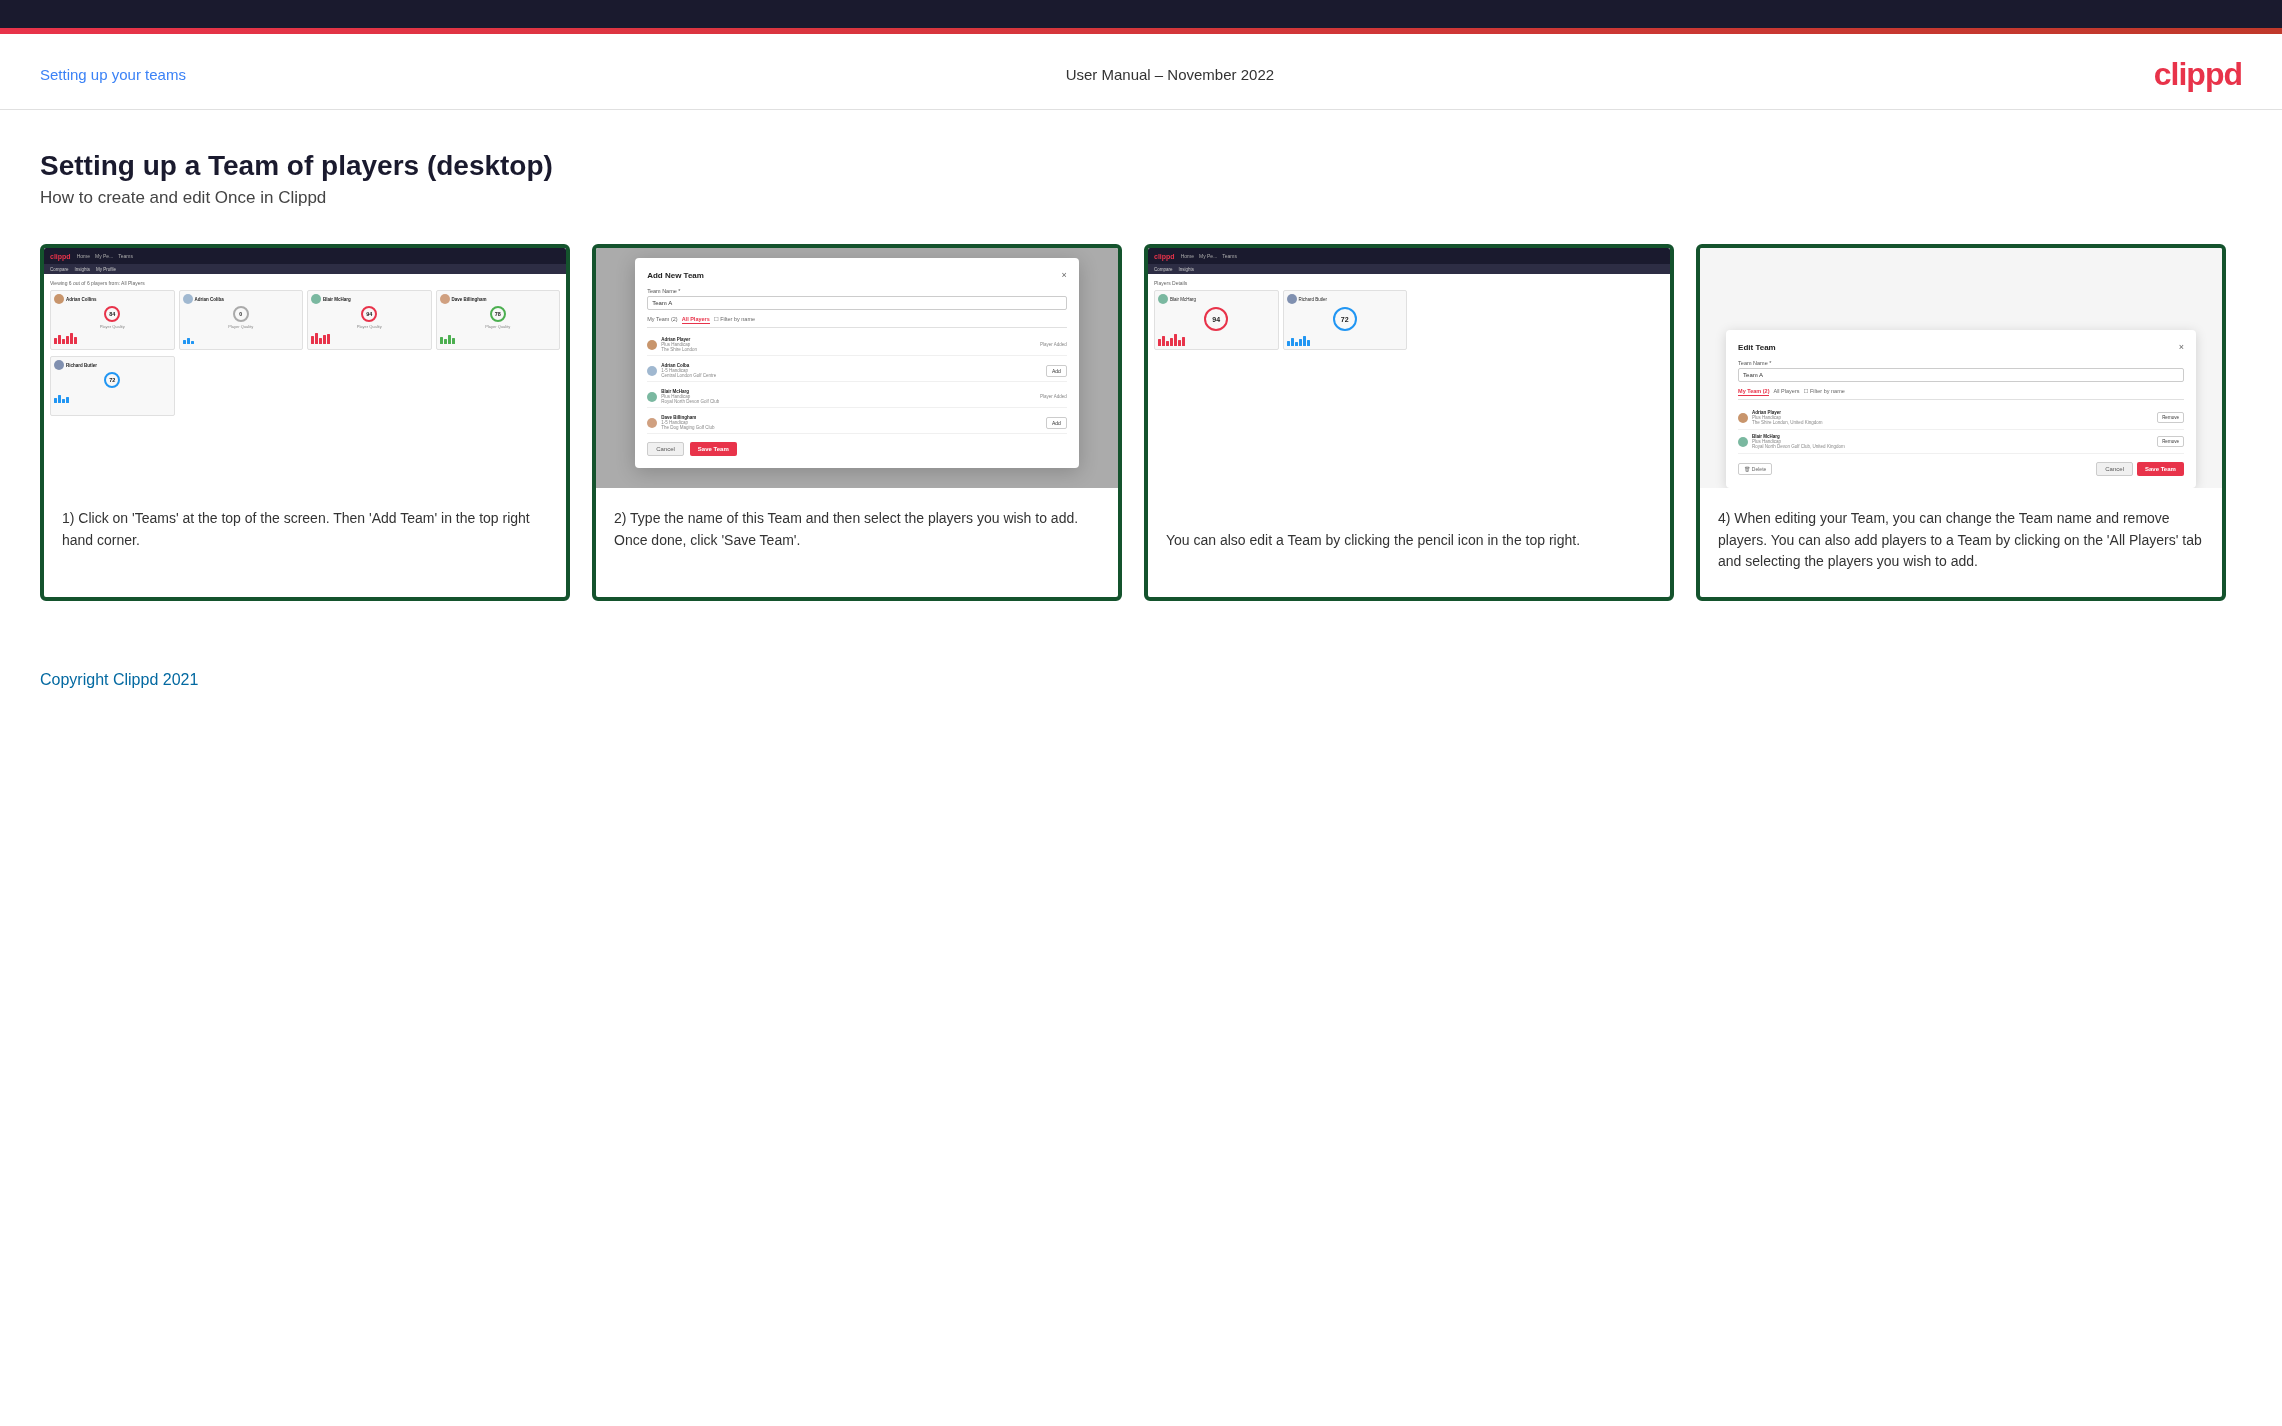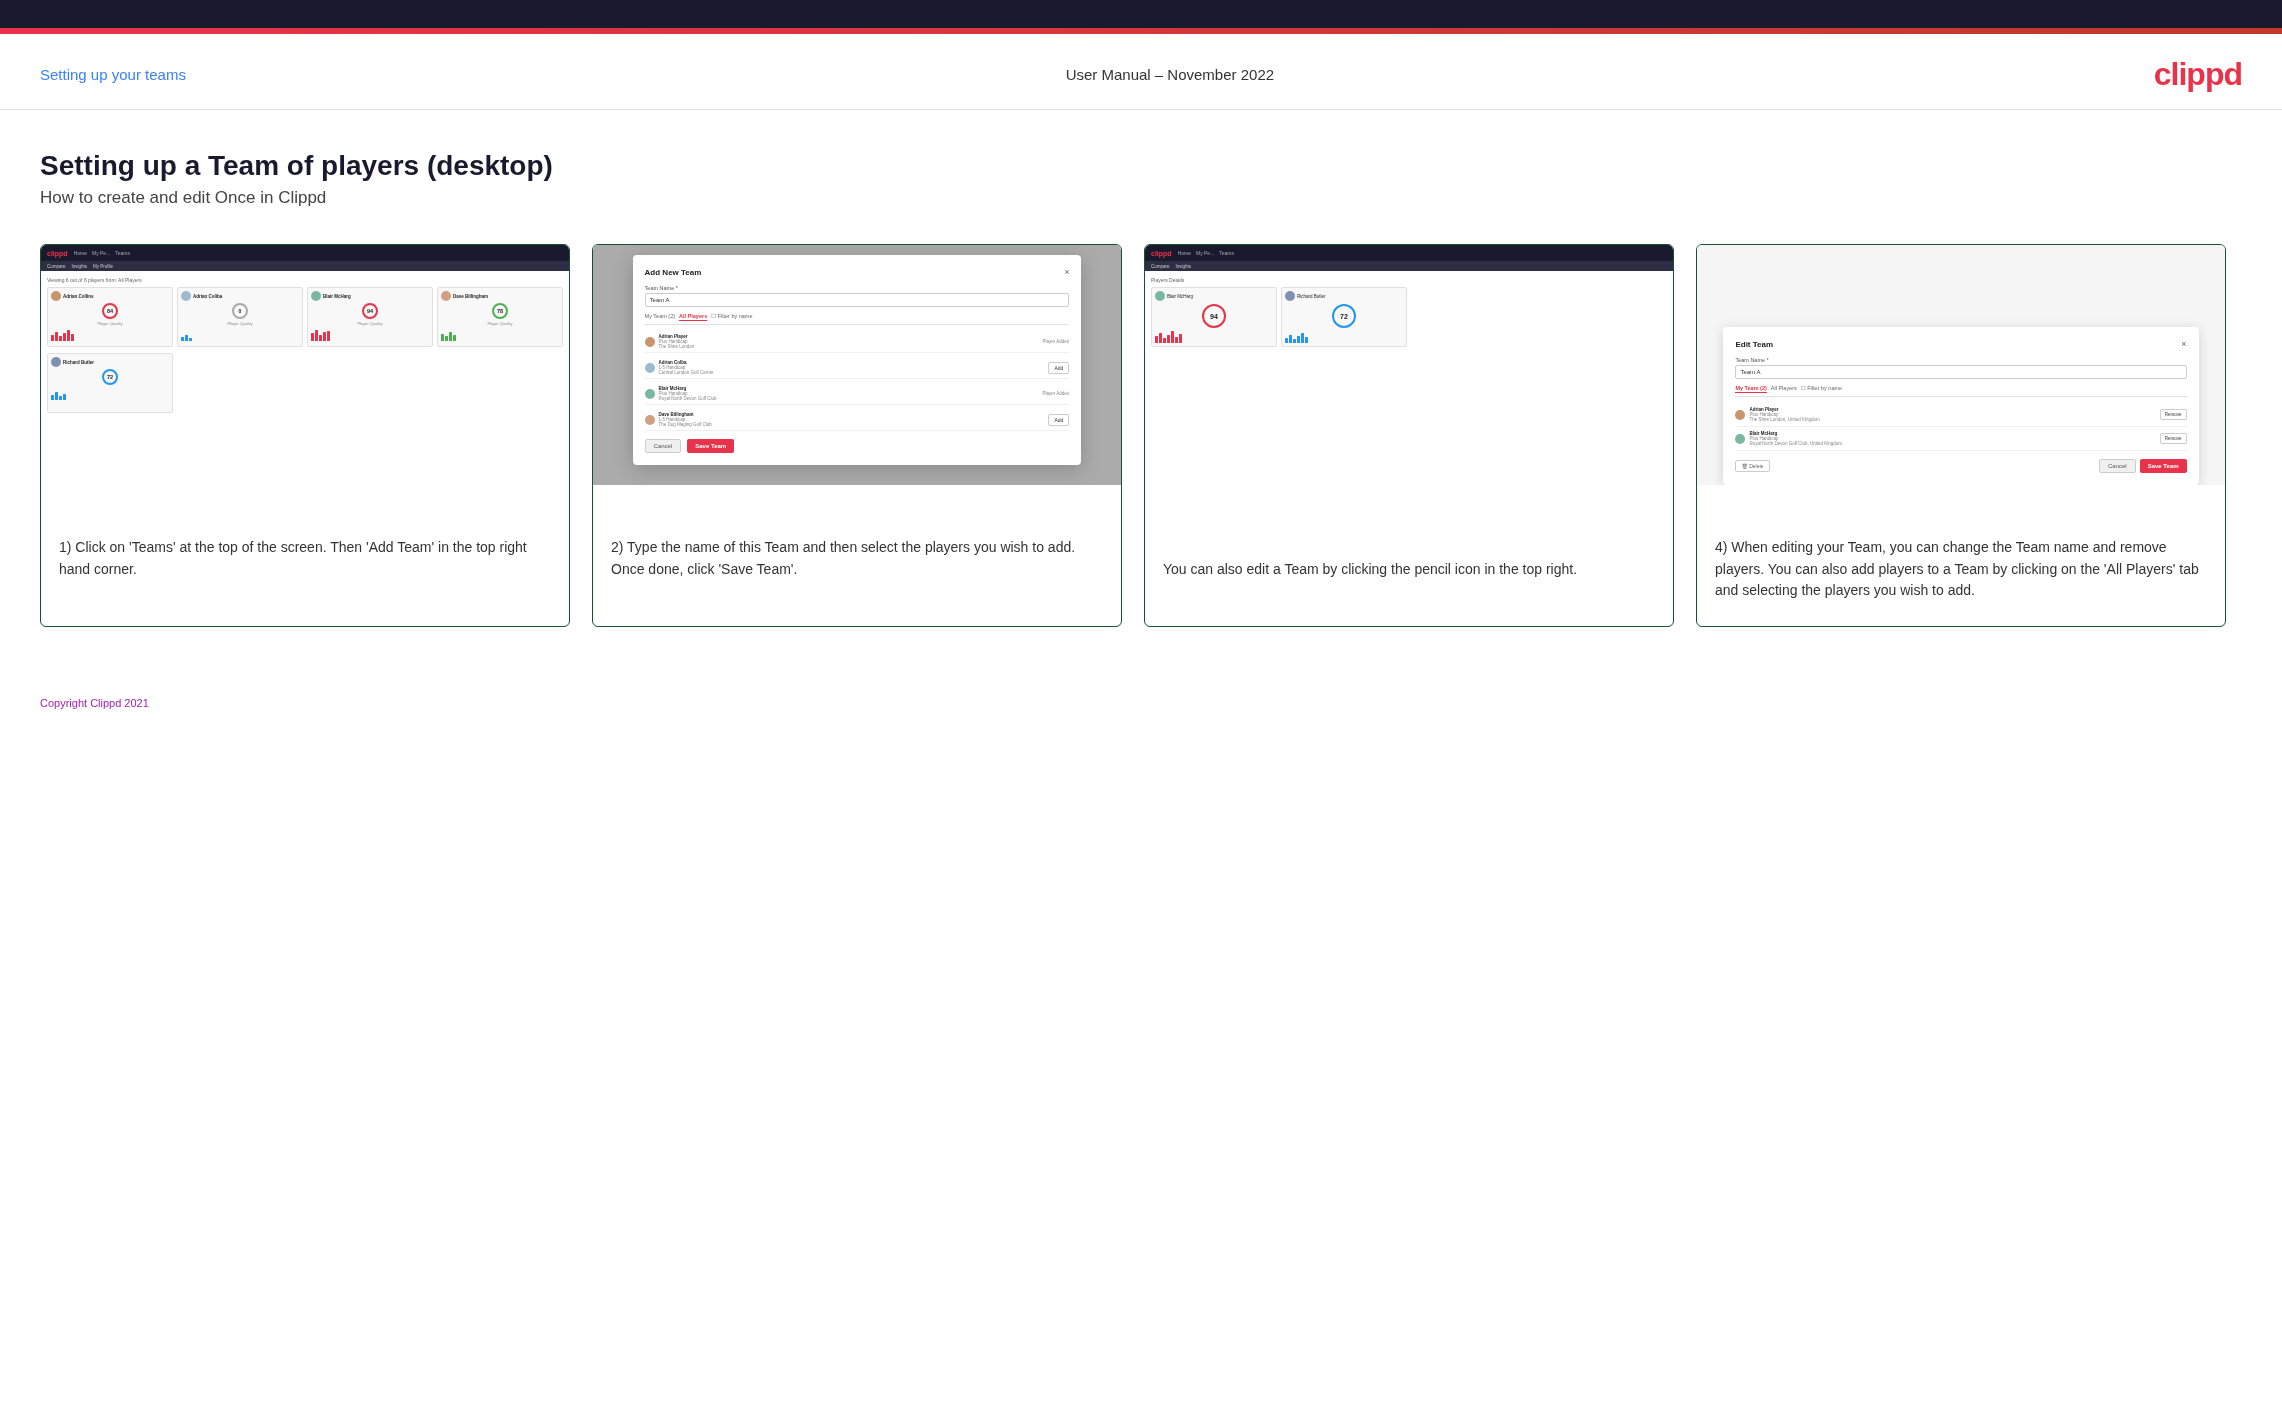--- a/index.html
+++ b/index.html
@@ -62,50 +62,49 @@
     }
 
     
     .cards-grid {
       display: grid;
       grid-template-columns: repeat(4, 1fr);
       gap: 22px;
       margin-bottom: 40px;
     }
     .card {
-      border: 1px solid #14532d;
+      border: 4px solid #14532d;
       border-radius: 6px;
       padding: 0;
       background: #fff;
       overflow: hidden;
       display: flex;
       flex-direction: column;
-      gap: 32px;
     }
     .card-screenshot {
       width: 100%;
       background: #f5f5f5;
       min-height: 240px;
       position: relative;
       overflow: hidden;
       flex-shrink: 0;
     }
     .card-text {
       padding: 20px 18px 24px 18px;
       font-size: 14px;
       line-height: 1.55;
       color: #333;
       flex: 1;
     }
 
     
     .footer {
       padding: 0 36px 20px 40px;
-      font-size: 11px;
-      color: #a21caf;
+      font-size: 16px;
+      color: #0369a1;
     }
     .mock-nav {
       background: #1a1a2e;
       height: 16px;
       display: flex;
       align-items: center;
       padding: 0 6px;
       gap: 6px;
     }
     .mock-nav-logo {

